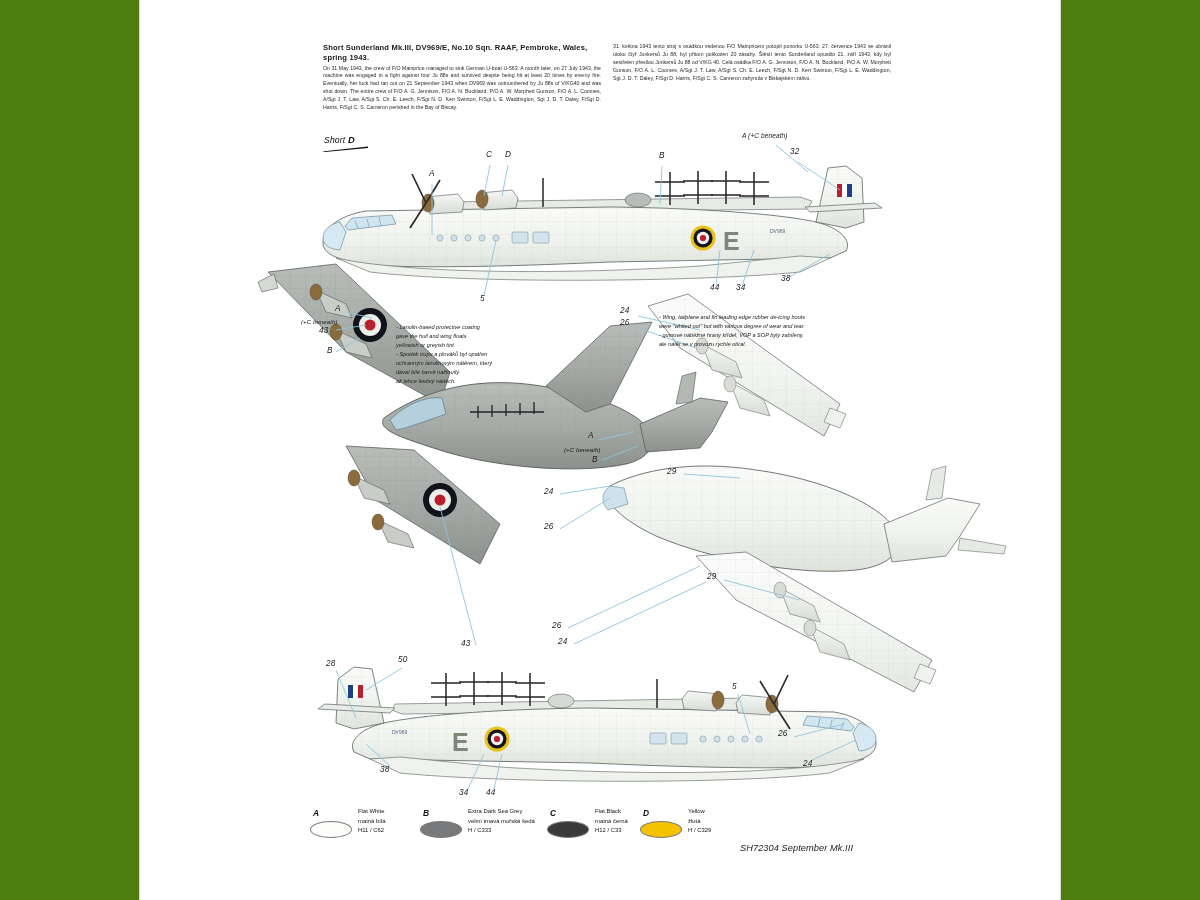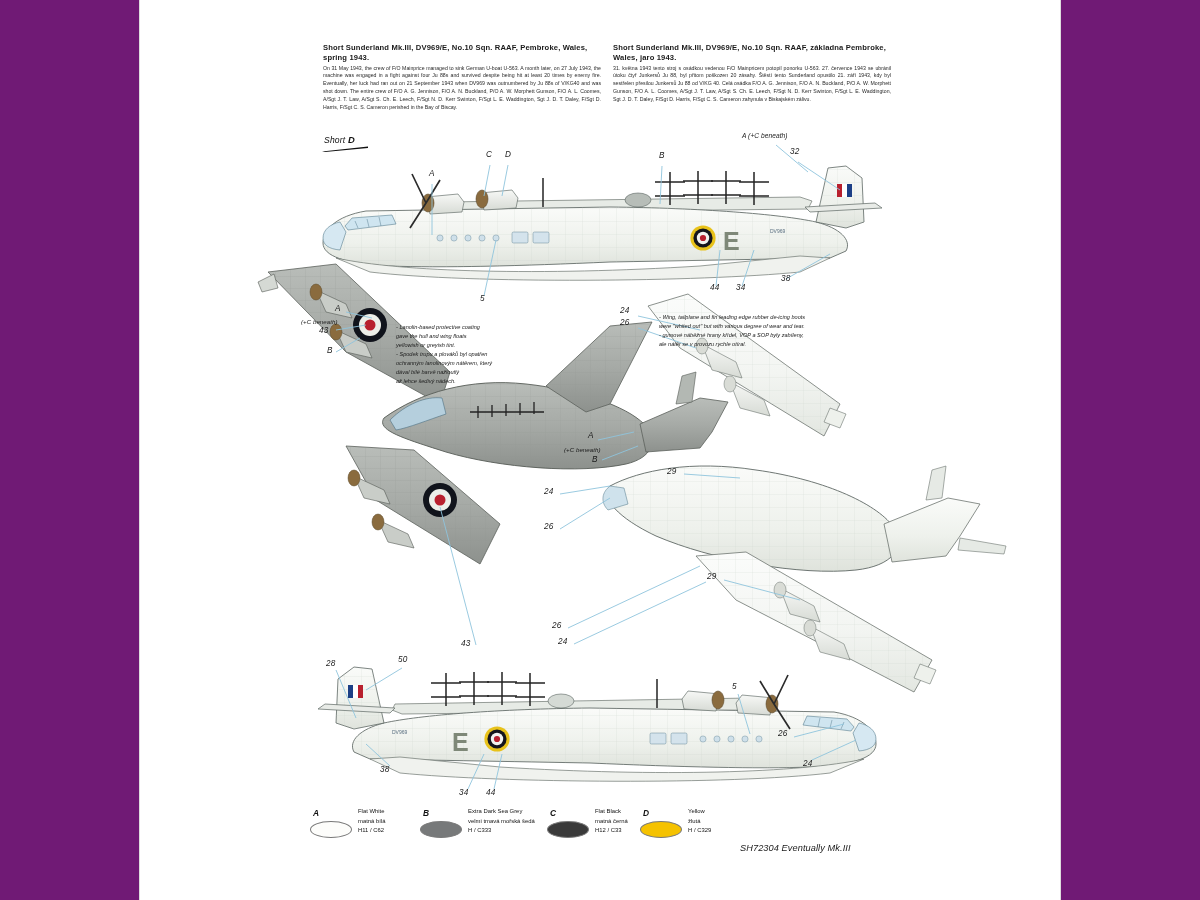--- a/index.html
+++ b/index.html
@@ -5,21 +5,21 @@
   * { box-sizing: border-box; }
   html, body {
     margin: 0; padding: 0;
     width: 1200px; height: 900px;
     background: #e9e9e9;
     font-family: "Liberation Sans", sans-serif;
   }
   #page {
     position: relative;
     width: 1200px; height: 900px;
-    background: #701a75;
+    background: #4d7c0f;
     overflow: hidden;
   }
   #sheet {
     position: absolute;
     left: 140px; top: 0px;
     width: 920px; height: 900px;
     background: #ffffff;
     box-shadow: 0 0 0 1px #dddddd;
     overflow: hidden;
   }
@@ -123,21 +123,20 @@
 <body>
 
 <div id="page">
   <div id="sheet">
 
     <div class="hdr" id="hdr-en">
       <div class="title">Short Sunderland Mk.III, DV969/E, No.10 Sqn. RAAF, Pembroke, Wales, spring 1943.</div>
       <div class="body">On 31 May 1943, the crew of F/O Mainprice managed to sink German U-boat U-563. A month later, on 27 July 1943, the machine was engaged in a fight against four Ju 88s and survived despite being hit at least 20 times by enemy fire. Eventually, her luck had ran out on 21 September 1943 when DV969 was outnumbered by Ju 88s of V/KG40 and was shot down. The entire crew of F/O A. G. Jennison, F/O A. N. Buckland, P/O A. W. Morphett Gunson, F/O A. L. Coomes, A/Sgt J. T. Law, A/Sgt S. Ch. E. Leech, F/Sgt N. D. Kerr Swinton, F/Sgt L. E. Waddington, Sgt J. D. T. Daley, F/Sgt D. Harris, F/Sgt C. S. Cameron perished in the Bay of Biscay.</div>
     </div>
     <div class="hdr" id="hdr-cz">
-      <div class="title">Short Sunderland Mk.III, DV969/E, No.10 Sqn. RAAF, základna Pembroke, Wales, jaro 1943.</div>
       <div class="body">31. května 1943 tento stroj s osádkou vedenou F/O Mainpricem potopil ponorku U-563. 27. července 1943 se ubránil útoku čtyř Junkersů Ju 88, byl přitom poškozen 20 zásahy. Štěstí tento Sunderland opustilo 21. září 1943, kdy byl sestřelen přesilou Junkersů Ju 88 od V/KG 40. Celá osádka F/O A. G. Jennison, F/O A. N. Buckland, P/O A. W. Morphett Gunson, F/O A. L. Coomes, A/Sgt J. T. Law, A/Sgt S. Ch. E. Leech, F/Sgt N. D. Kerr Swinton, F/Sgt L. E. Waddington, Sgt J. D. T. Daley, F/Sgt D. Harris, F/Sgt C. S. Cameron zahynula v Biskajském zálivu.</div>
     </div>
 
     <div id="scheme">
       <span>Short</span>
       <b>D</b>
     </div>
     <svg id="scheme-rule" viewBox="0 0 46 6">
       <path d="M0 5.6 L46 0.4 L46 2.0 L3 5.9 Z" fill="#111"></path>
     </svg>
@@ -518,16 +517,16 @@
         <div class="lgletter">D</div>
         <div class="lgswatch" style="background:#f5c200;"></div>
         <div class="lgtext">
           <div>Yellow</div>
           <div>žlutá</div>
           <div>H / C329</div>
         </div>
       </div>
     </div>
 
-    <div id="kitcode">SH72304 Eventually Mk.III</div>
+    <div id="kitcode">SH72304 September Mk.III</div>
 
   </div>
 </div>
 
 </body></html>

